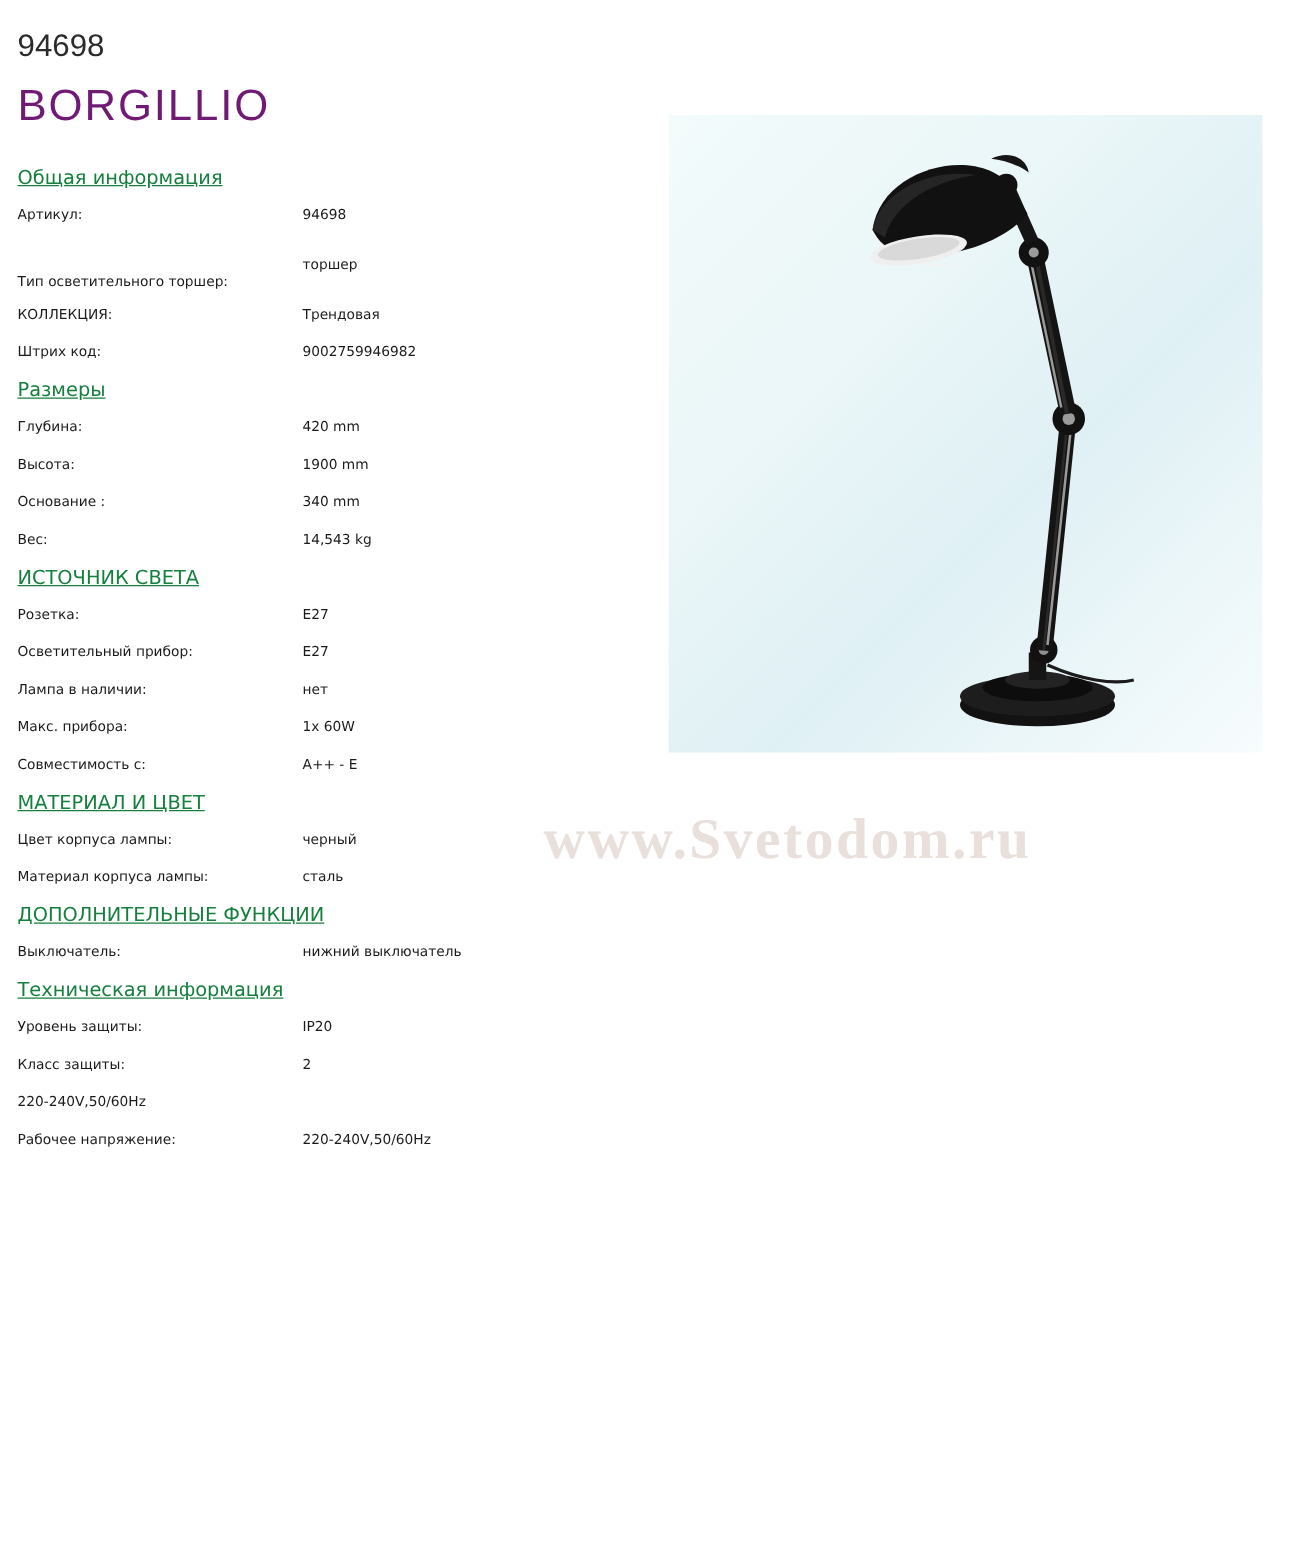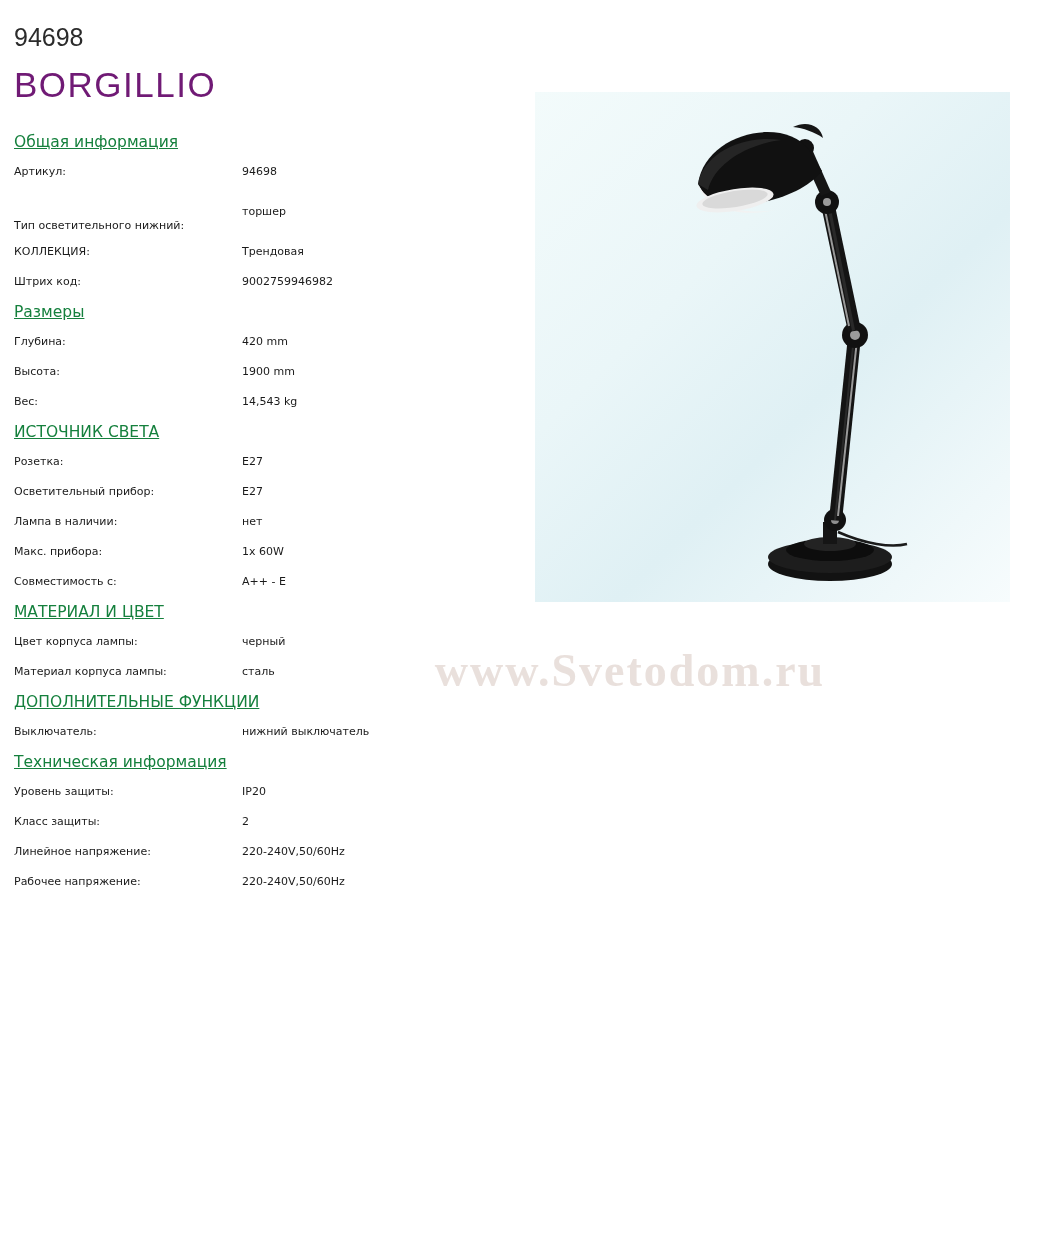--- a/index.html
+++ b/index.html
@@ -121,41 +121,45 @@
   <div class="sku">94698</div>
   <div class="brand-title">BORGILLIO</div>
 
   <div class="specs">
       <div class="section-title">Общая информация</div>
       <div class="row">
         <div class="label">Артикул:</div>
         <div class="value">94698</div>
       </div>
       <div class="row multiline">
-        <div class="label">Тип осветительного нижний:</div>
+        <div class="label">Тип осветительного торшер:</div>
         <div class="value">торшер</div>
       </div>
       <div class="row">
         <div class="label">КОЛЛЕКЦИЯ:</div>
         <div class="value">Трендовая</div>
       </div>
       <div class="row">
         <div class="label">Штрих код:</div>
         <div class="value">9002759946982</div>
       </div>
       <div class="section-title">Размеры</div>
       <div class="row">
         <div class="label">Глубина:</div>
         <div class="value">420 mm</div>
       </div>
       <div class="row">
         <div class="label">Высота:</div>
         <div class="value">1900 mm</div>
       </div>
       <div class="row">
+        <div class="label">Основание :</div>
+        <div class="value">340 mm</div>
+      </div>
+      <div class="row">
         <div class="label">Вес:</div>
         <div class="value">14,543 kg</div>
       </div>
       <div class="section-title">ИСТОЧНИК СВЕТА</div>
       <div class="row">
         <div class="label">Розетка:</div>
         <div class="value">E27</div>
       </div>
       <div class="row">
         <div class="label">Осветительный прибор:</div>
@@ -190,21 +194,20 @@
       <div class="section-title">Техническая информация</div>
       <div class="row">
         <div class="label">Уровень защиты:</div>
         <div class="value">IP20</div>
       </div>
       <div class="row">
         <div class="label">Класс защиты:</div>
         <div class="value">2</div>
       </div>
       <div class="row">
-        <div class="label">Линейное напряжение:</div>
         <div class="value">220-240V,50/60Hz</div>
       </div>
       <div class="row">
         <div class="label">Рабочее напряжение:</div>
         <div class="value">220-240V,50/60Hz</div>
       </div>
     </div>
 
   <div class="image-panel">
     <svg width="475" height="510" viewBox="0 0 475 510">

